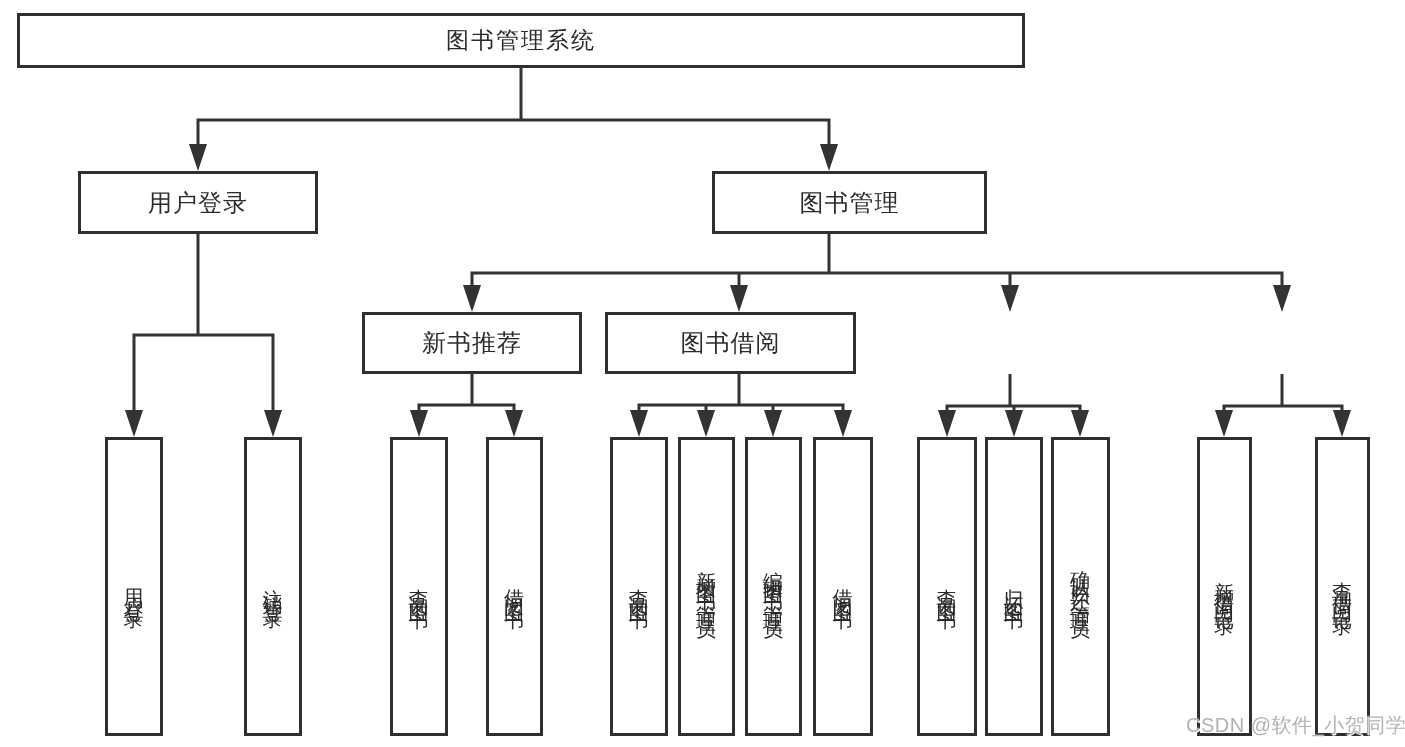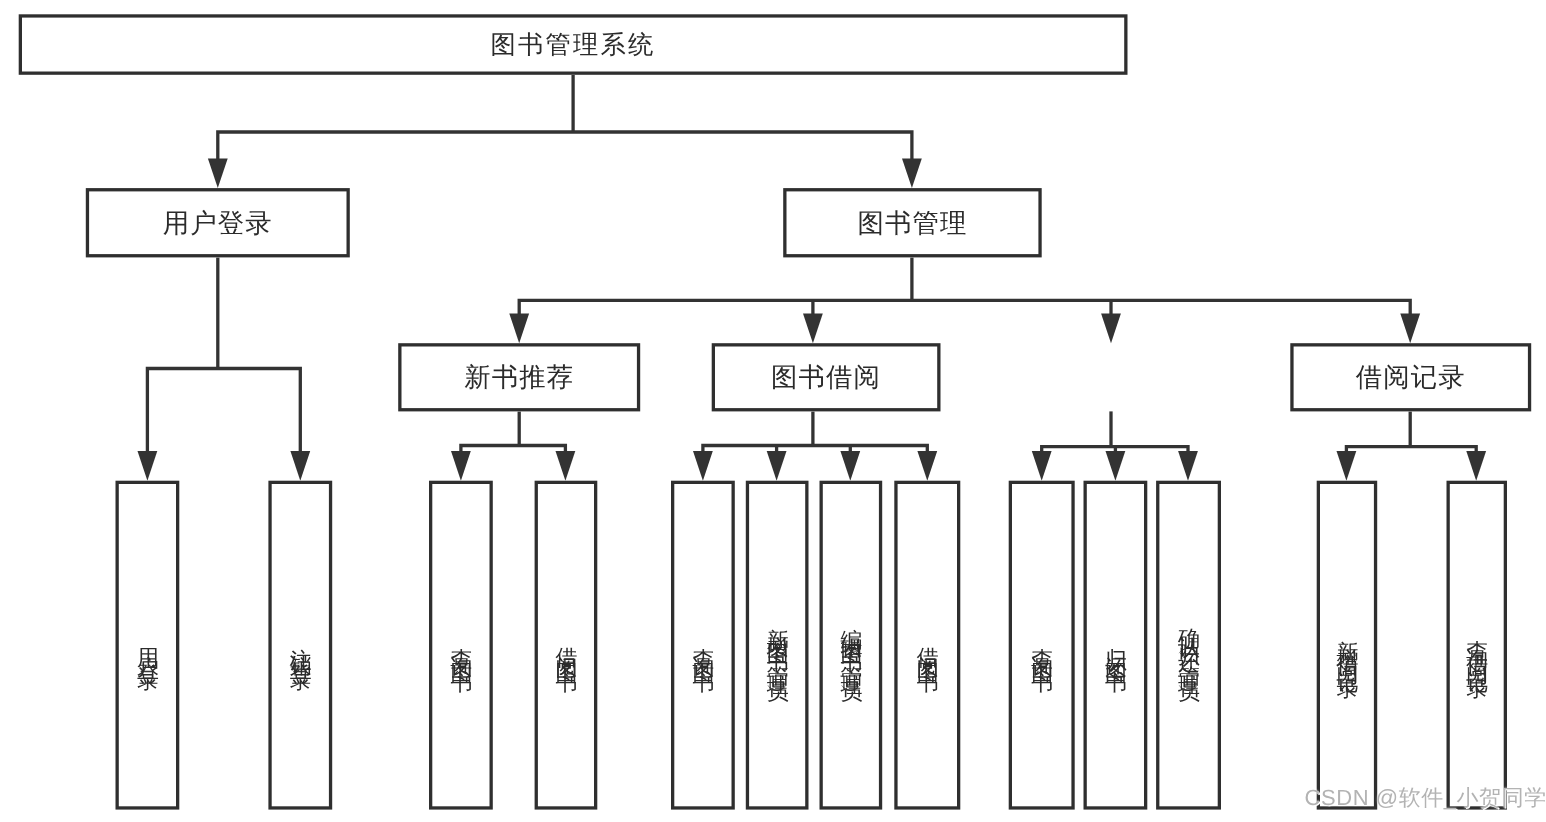--- a/index.html
+++ b/index.html
@@ -84,25 +84,24 @@
 
     <path class="line" d="M1282 374 V406"></path>
     <path class="line" d="M1224 412 V406 H1342 V412"></path>
     <path class="arrow" d="M1215 410 H1233 L1224 437 Z"></path>
     <path class="arrow" d="M1333 410 H1351 L1342 437 Z"></path>
   </svg>
 
   <div class="box h root" style="left:17px;top:13px;width:1008px;height:55px;">图书管理系统</div>
 
   <div class="box h" style="left:78px;top:171px;width:240px;height:63px;">用户登录</div>
-  <div class="box h" style="left:712px;top:171px;width:235px;height:63px;">图书管理</div>
+  <div class="box h" style="left:712px;top:171px;width:275px;height:63px;">图书管理</div>
 
   <div class="box h" style="left:362px;top:312px;width:220px;height:62px;">新书推荐</div>
-  <div class="box h" style="left:647px;top:312px;width:208px;height:62px;">图书借阅</div>
-  <div class="box h" style="left:1173px;top:312px;width:219px;height:62px;">借阅记录</div>
+  <div class="box h" style="left:605px;top:312px;width:251px;height:62px;">图书借阅</div>
 
   <div class="box v" style="left:105px;top:437px;width:58px;height:299px;">用户登录</div>
   <div class="box v" style="left:244px;top:437px;width:58px;height:299px;">注销登录</div>
 
   <div class="box v" style="left:390px;top:437px;width:58px;height:299px;">查询图书</div>
   <div class="box v" style="left:486px;top:437px;width:57px;height:299px;">借阅图书</div>
 
   <div class="box v" style="left:610px;top:437px;width:58px;height:299px;">查询图书</div>
   <div class="box v" style="left:678px;top:437px;width:57px;height:299px;">新增图书（管理员）</div>
   <div class="box v" style="left:745px;top:437px;width:57px;height:299px;">编辑图书（管理员）</div>

